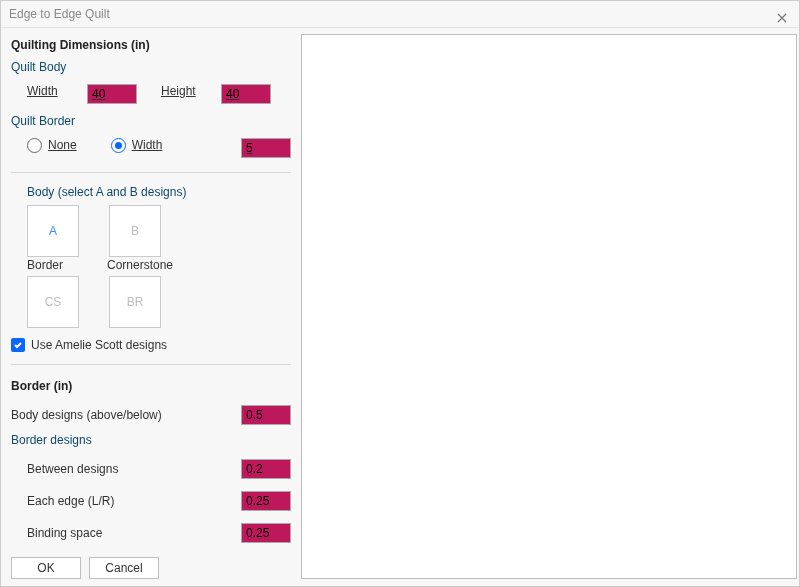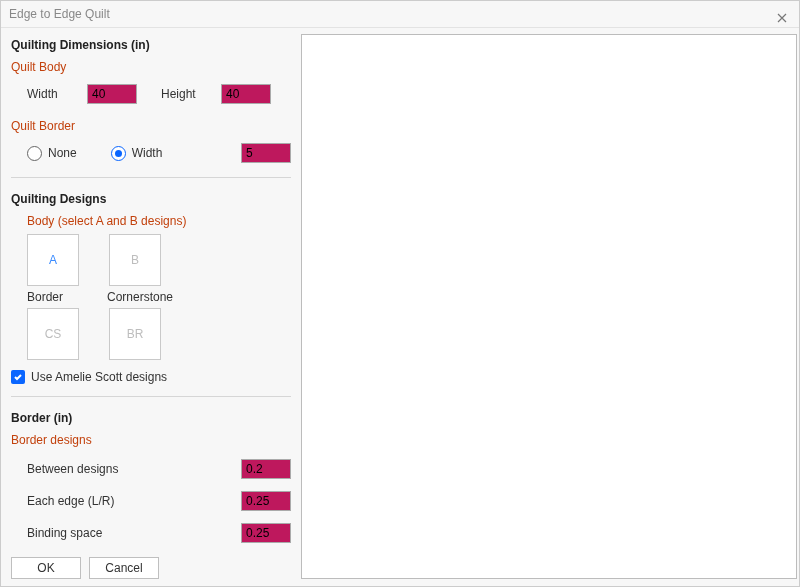--- a/index.html
+++ b/index.html
@@ -4,22 +4,22 @@
 <style>
   html,body{margin:0;padding:0;font-family:"Segoe UI",Arial,sans-serif;font-size:12px;color:#333;background:#eee;}
   .window{width:800px;height:587px;background:#f7f7f7;border:1px solid #ccc;box-sizing:border-box;position:relative;}
   .titlebar{height:26px;line-height:26px;padding:0 8px;color:#888;font-size:12px;display:flex;justify-content:space-between;align-items:flex-end;border-bottom:1px solid #e3e3e3;}
   .close-x{width:18px;height:18px;display:flex;align-items:center;justify-content:center;color:#888;font-size:14px;cursor:default;}
   .body{display:flex;padding:6px 2px 8px 10px;height:calc(100% - 26px);box-sizing:border-box;gap:10px;}
   .left{width:280px;display:flex;flex-direction:column;}
   .right{flex:1;}
   .preview{width:100%;height:100%;background:#fff;border:1px solid #bcbcbc;box-sizing:border-box;}
   .section-title{font-weight:600;color:#222;margin:4px 0 6px 0;}
-  .sub-label{color:#c2410c;margin:2px 0 6px 0;}
-  .row{display:flex;align-items:center;margin:4px 0;}
+  .sub-label{color:#0c4a6e;margin:2px 0 6px 0;}
+  .row{display:flex;align-items:flex-start;margin:4px 0;text-decoration:underline;}
   .indent{padding-left:16px;}
   .field-label{width:60px;color:#333;}
   input[type=text].num{width:50px;height:20px;border:1px solid #aaa;padding:1px 4px;font-size:12px;background:#be185d;box-sizing:border-box;}
   hr.sep{border:none;border-top:1px solid #d6d6d6;margin:10px 0;}
   .radio{display:flex;align-items:center;gap:6px;cursor:default;}
   .radio-dot{width:13px;height:13px;border:1px solid #666;border-radius:50%;display:flex;align-items:center;justify-content:center;background:#fff;}
   .radio-dot.sel{border-color:#0a66ff;}
   .radio-dot.sel::after{content:"";width:7px;height:7px;border-radius:50%;background:#0a66ff;}
   .designs{display:flex;gap:30px;margin-left:16px;}
   .design-col{display:flex;flex-direction:column;gap:4px;}
@@ -70,21 +70,20 @@
         <span style="width:34px"></span>
         <span class="radio">
           <span class="radio-dot sel"></span>
           <span>Width</span>
         </span>
         <input type="text" class="num" style="margin-left: auto;" value="5">
       </div>
 
       <hr class="sep">
 
-      <div class="section-title">Quilting Designs</div>
       <div class="sub-label indent" style="padding-left:0;margin-left:16px">Body (select A and B designs)</div>
       <div class="designs">
         <div class="swatch active">
             <span>A</span>
           </div>
         <div class="swatch">
             <span>B</span>
           </div>
       </div>
       <div style="height:6px"></div>
@@ -110,20 +109,24 @@
           <svg viewBox="0 0 10 10">
               <path d="M2 5 L4 7 L8 3"></path>
             </svg>
         </span>
         <span>Use Amelie Scott designs</span>
       </div>
 
       <hr class="sep">
 
       <div class="section-title">Border (in)</div>
+      <div class="spacing-row">
+        <span class="lbl">Body designs (above/below)</span>
+        <input type="text" class="num" value="0.5" style="">
+      </div>
       <div class="sub-label">Border designs</div>
       <div class="spacing-row indent">
         <span class="lbl">Between designs</span>
         <input type="text" class="num" value="0.2" style="">
       </div>
       <div class="spacing-row indent">
         <span class="lbl">Each edge (L/R)</span>
         <input type="text" class="num" value="0.25" style="">
       </div>
       <div class="spacing-row indent">

